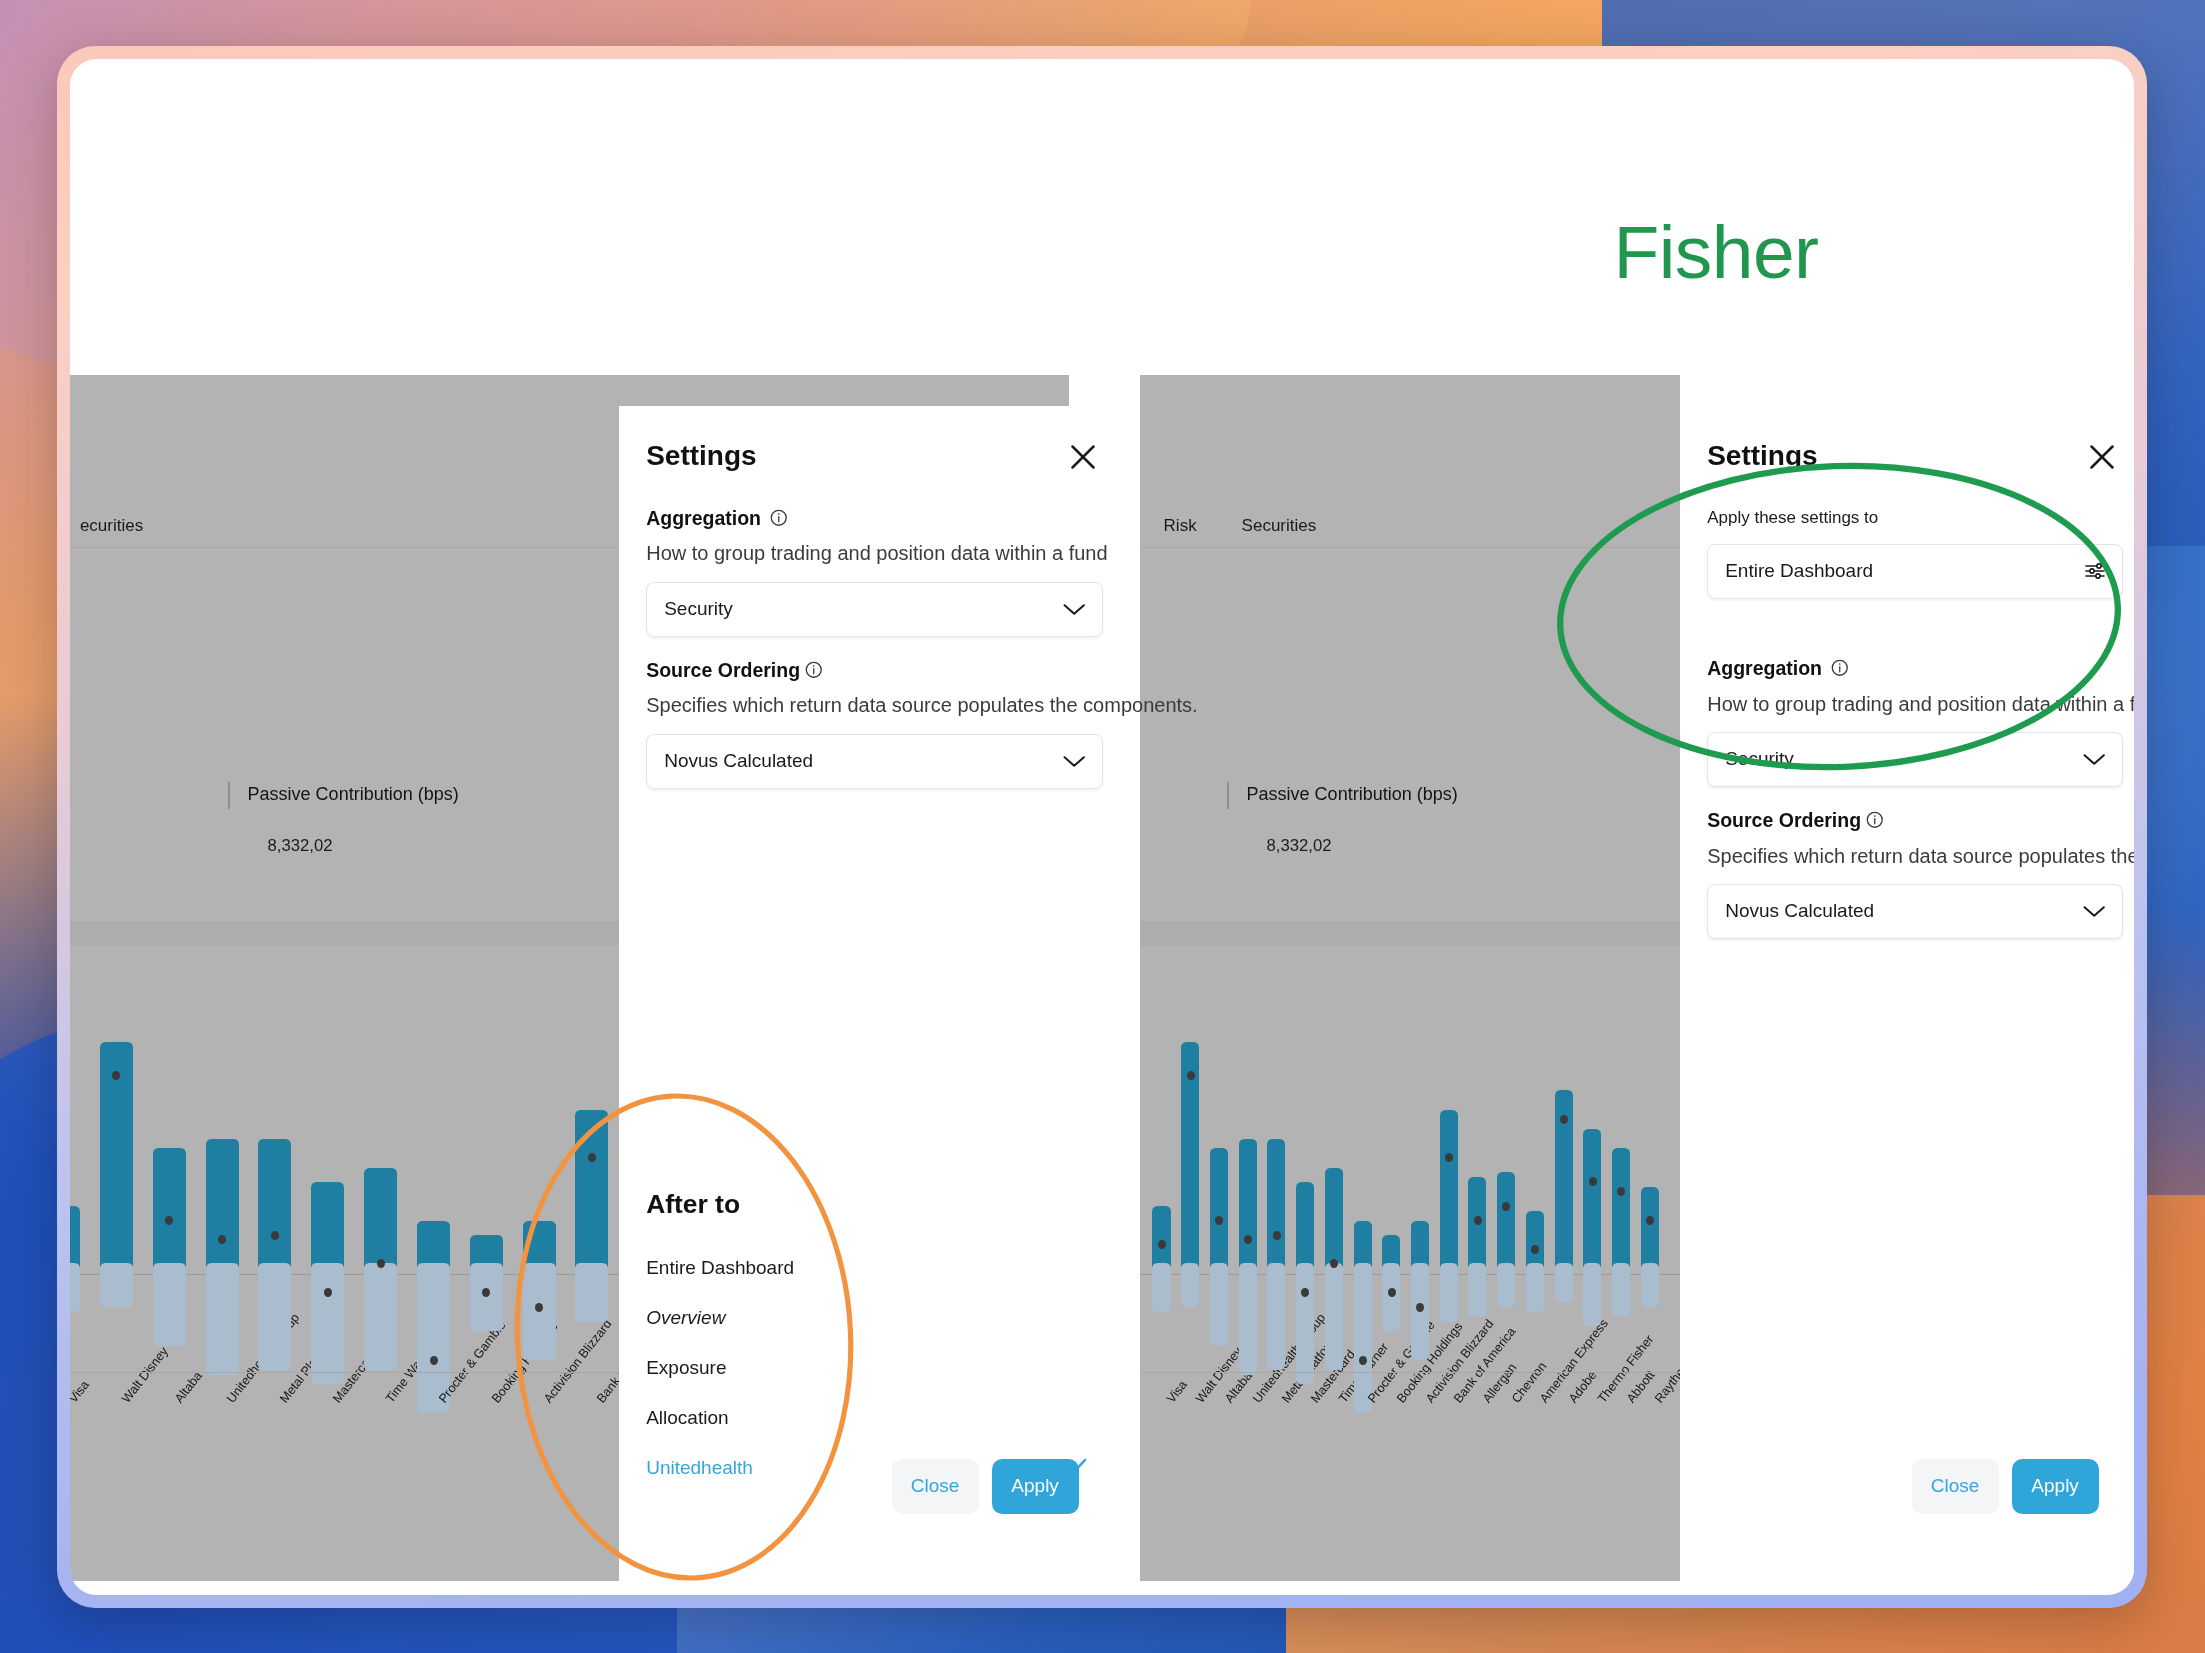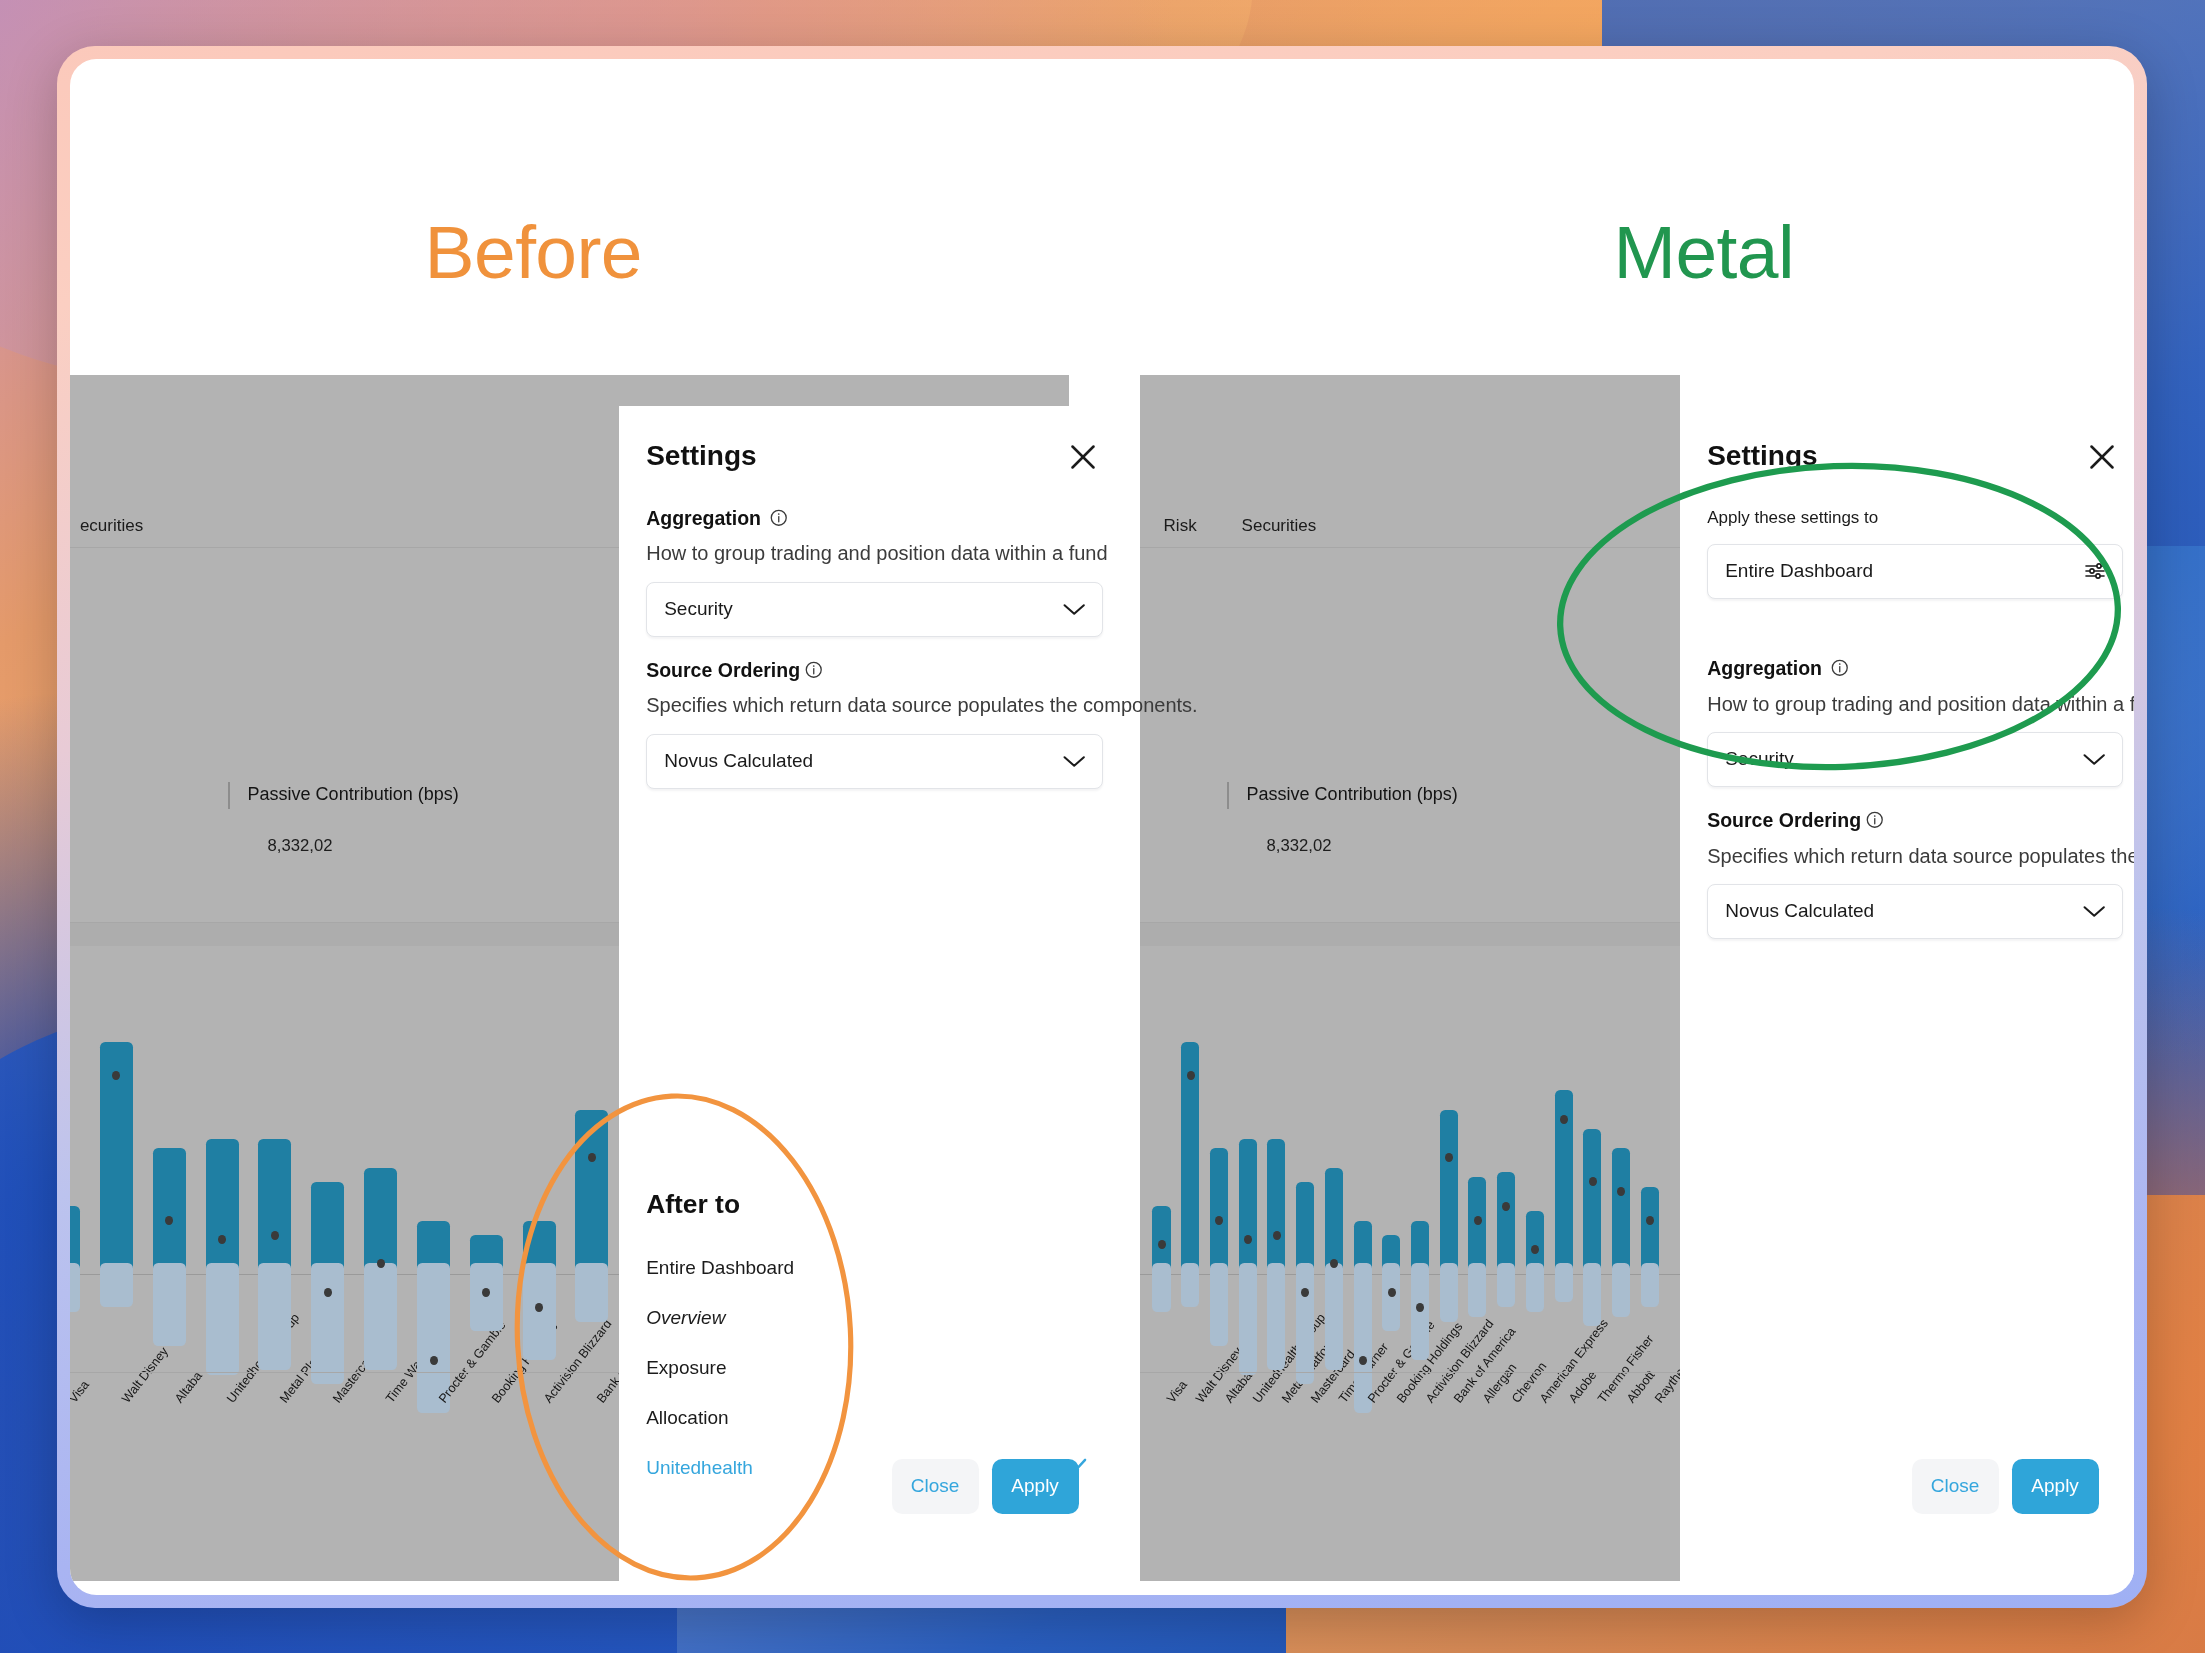--- a/index.html
+++ b/index.html
@@ -118,22 +118,21 @@
 
 <div id="desktop">
   <div class="swoosh sw1"></div>
   <div class="swoosh sw2"></div>
   <div class="swoosh sw3"></div>
   <div class="swoosh sw4"></div>
 
   <div id="window-frame">
     <div id="window-inner">
 
-      <div class="big-title" id="before-title">Before</div>
-      <div class="big-title" id="after-title">Metal</div>
+      <div class="big-title" id="after-title">Fisher</div>
 
       <div class="app-shot" id="before-shot">
         <div class="shot-navrow"></div>
         <div class="nav-item" style="left: 10.3px; top: 141px;">ecurities</div>
 
         <div class="band-sep" style="top:172px;"></div>
 
         <div class="kpi-bar" style="left:158px; top:407px;"></div>
         <div class="kpi-label" style="left:178px; top:409px;">Passive Contribution (bps)</div>
         <div class="kpi-value" style="left:198px; top:461px;">8,332,02</div>

